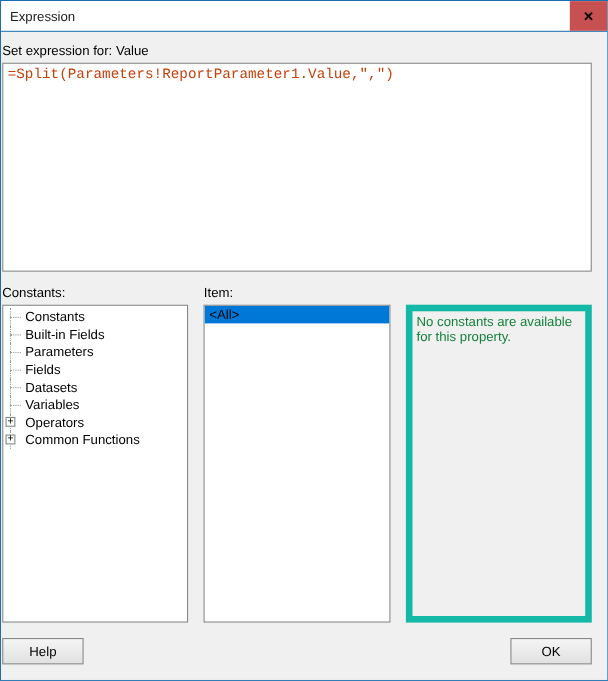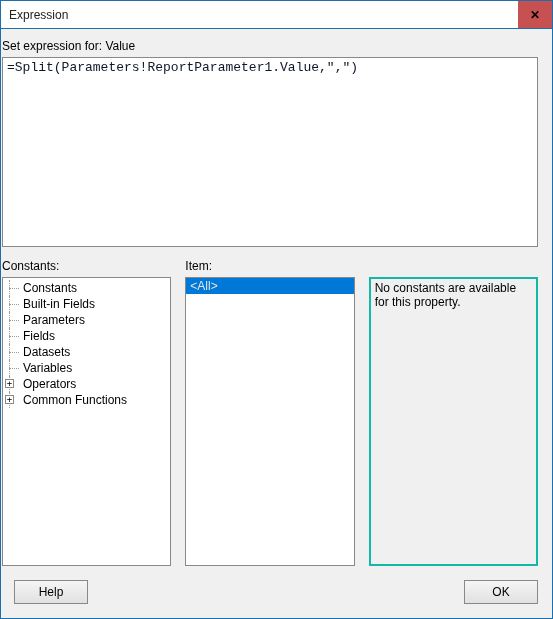--- a/index.html
+++ b/index.html
@@ -61,21 +61,21 @@
   .expr-box {
     width: 100%;
     height: 190px;
     border: 1px solid #888;
     background: #fff;
     resize: none;
     font-family: Consolas, "Courier New", monospace;
     font-size: 13px;
     padding: 2px 4px;
     outline: none;
-    color: #0f172a;
+    color: #c2410c;
   }
   .mid-row {
     display: flex;
     gap: 14px;
     margin-top: 12px;
     flex: 1;
     min-height: 0;
   }
   .col {
     display: flex;
@@ -87,25 +87,25 @@
   .col.desc { flex: 1; }
   .panel {
     flex: 1;
     border: 1px solid #888;
     background: #fff;
     overflow: auto;
     min-height: 0;
   }
   .desc-panel {
     flex: 1;
-    border: 2px solid #14b8a6;
+    border: 6px solid #14b8a6;
     background: #f0f0f0;
     padding: 2px 4px;
     font-size: 12px;
-    color: #000000;
+    color: #15803d;
     min-height: 0;
   }
   
   .tree {
     padding: 2px 0;
     font-size: 12px;
     color: #000;
   }
   .tree-item {
     display: flex;
@@ -170,40 +170,40 @@
     font-size: 12px;
   }
   .list-item {
     padding: 0 4px;
     height: 16px;
     line-height: 16px;
     color: #000;
   }
   .list-item.selected {
     background: #0078d7;
-    color: #e5e5e5;
+    color: #000000;
   }
   
   .button-row {
     display: flex;
     margin-top: 14px;
     align-items: center;
   }
   .spacer { flex: 1; }
   .btn {
     min-width: 74px;
     height: 24px;
     border: 1px solid #888;
     background: linear-gradient(#f5f5f5, #e1e1e1);
     font-size: 12px;
     padding: 0 10px;
     margin-left: 8px;
     cursor: default;
   }
-  .btn.help { margin-left: 12px; }
+  .btn.help { margin-left: 0; }
 </style>
 </head>
 <body>
 
 <div class="window">
 
   <div class="titlebar">
     <span class="title">Expression</span>
     <div class="close-btn">
       <span>✕</span>

